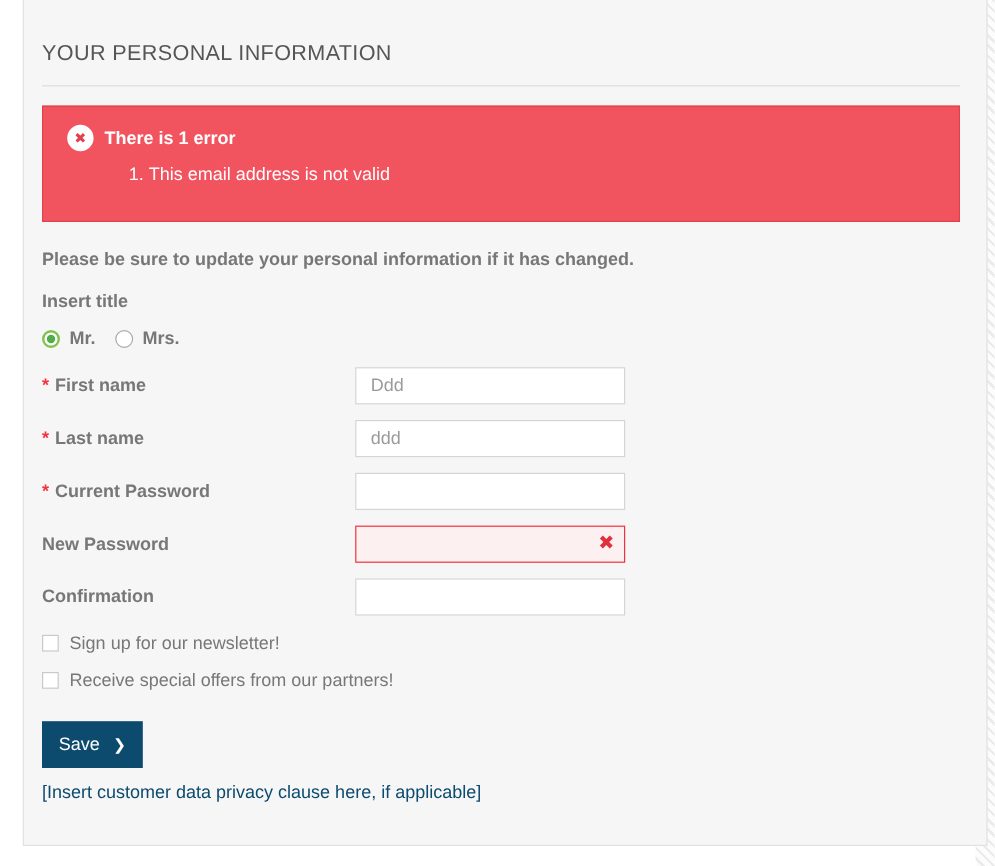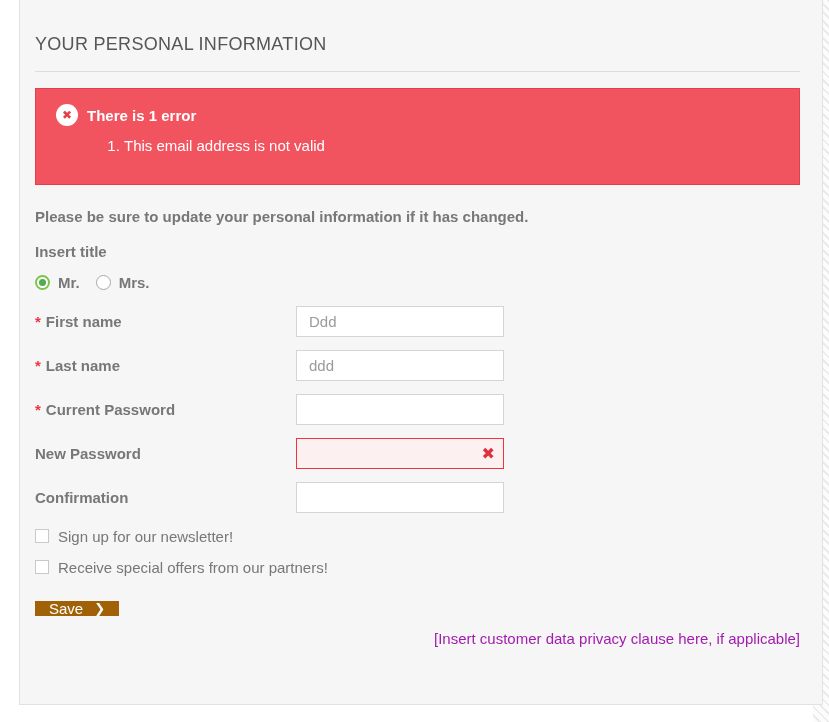--- a/index.html
+++ b/index.html
@@ -54,43 +54,43 @@
     align-items:center; justify-content:center; margin-right:8px;
   }
   .radio-circle.checked { border:2px solid #7fc24c; }
   .radio-dot { width:7px; height:7px; border-radius:50%; background:#4fae48; }
   .radio-label { font-size:15px; font-weight:bold; color:#777; }
   .form-row { display:flex; align-items:center; margin-bottom:13px; }
   .form-label { width:261px; font-size:15px; font-weight:bold; color:#777; }
   .star { color:#f13340; font-weight:bold; margin-right:5px; }
   .input-wrap { position:relative; }
   .text-input {
-    width:208px; height:31px; border:1px solid #d6d4d4; background:#fff;
+    width:225px; height:31px; border:1px solid #d6d4d4; background:#fff;
     padding:12px 12px; font-size:15px; color:#9c9b9b;
     font-family:"Liberation Sans","DejaVu Sans",sans-serif; outline:none;
   }
   .input-wrap.error .text-input { background:#fcf0f1; border-color:#f13340; }
   .field-error-icon {
     position:absolute; right:9px; top:50%; transform:translateY(-52%);
     color:#e0303d; font-size:16px; font-weight:bold; line-height:1;
   }
   .checkbox-row { display:flex; align-items:center; margin-bottom:13px; height:18px; cursor:pointer; }
   .checkbox-box {
     width:14px; height:14px; border:1px solid #c9c9c9; background:#fff;
     display:inline-block; margin-right:9px; flex:0 0 auto;
   }
   .checkbox-label { font-size:15px; color:#777; }
   .save-button {
-    display:inline-flex; align-items:center; height:15px;
-    background:#a16207; border:none; color:#fff;
+    display:inline-flex; align-items:center; height:39px;
+    background:#0c4a6e; border:none; color:#fff;
     padding:0 14px; margin-top:12px; cursor:pointer;
     font-size:15px; font-family:"Liberation Sans","DejaVu Sans",sans-serif;
   }
   .save-chevron { font-size:13px; font-weight:bold; margin-left:11px; }
-  .privacy-note { margin-top:12px; text-align:right; font-size:15px; line-height:18px; color:#a21caf; }
+  .privacy-note { margin-top:12px; font-size:15px; line-height:18px; color:#0c4a6e; }
 </style>
 </head>
 <body>
 
 <div class="stripe-band"></div>
 
 <div class="content-column">
 
   <h1 class="page-title">YOUR PERSONAL INFORMATION</h1>
   <hr class="title-divider">

